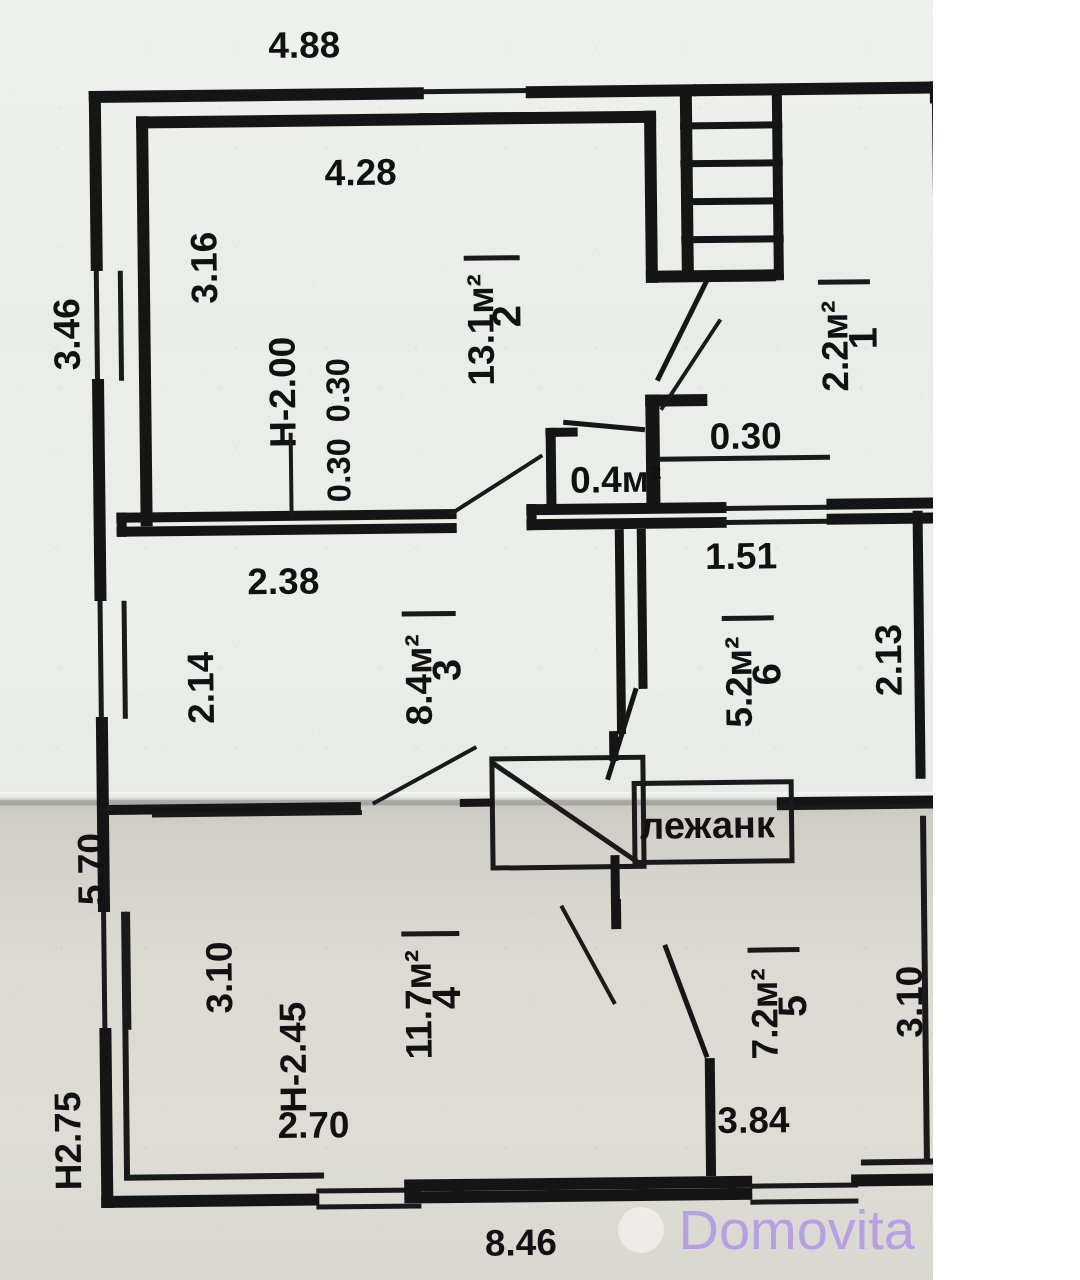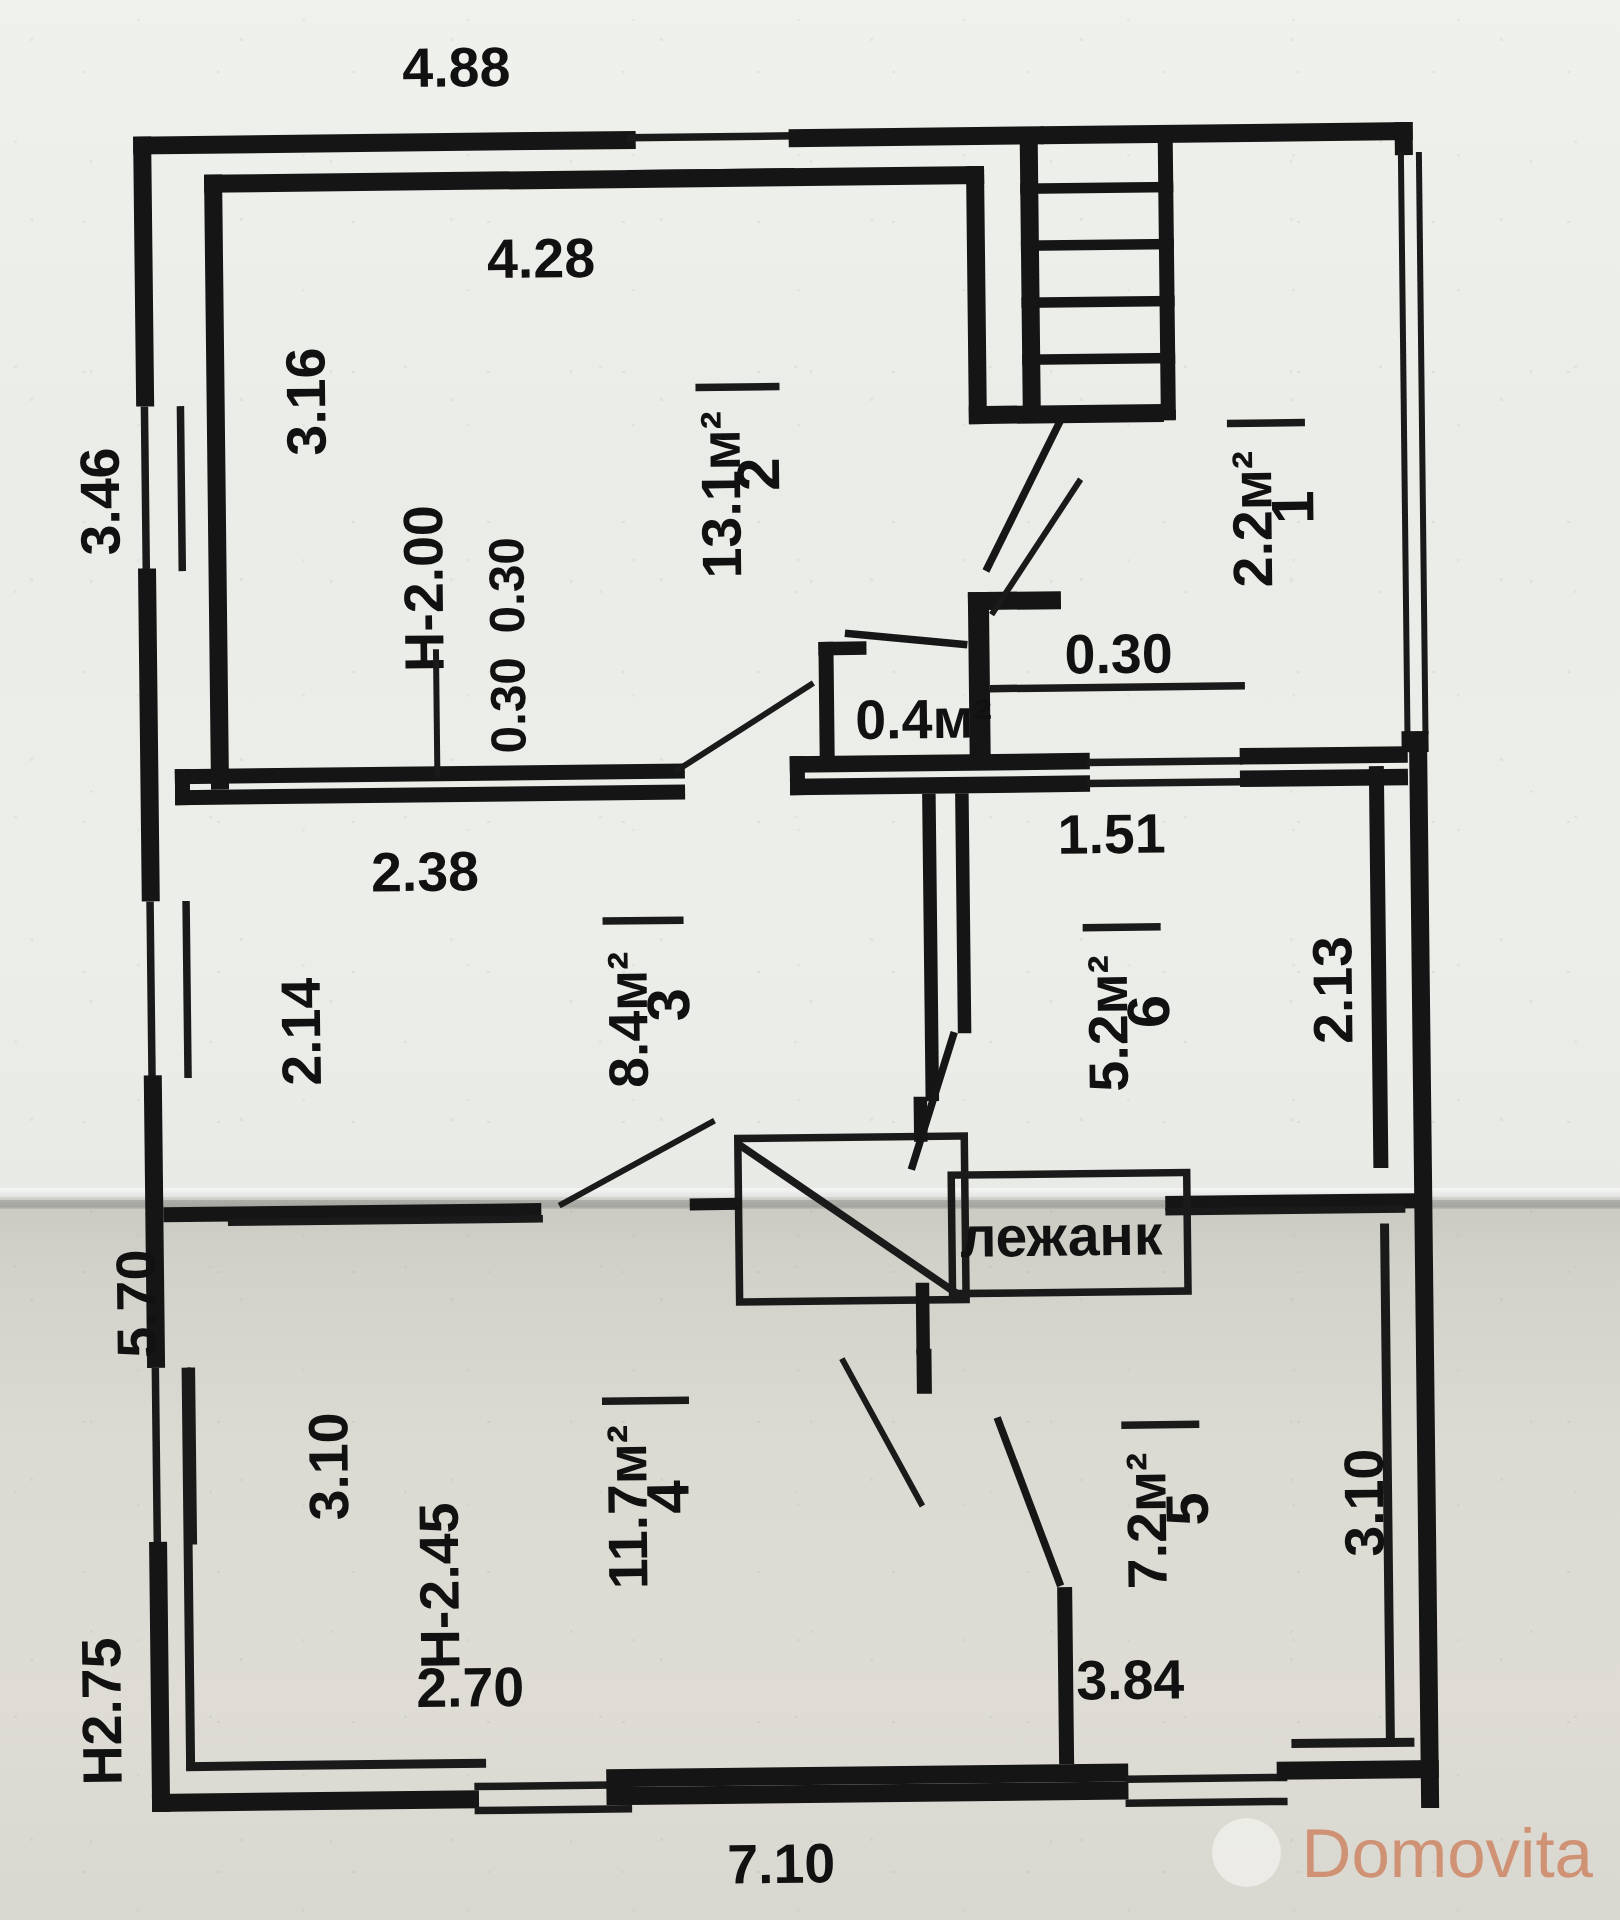--- a/index.html
+++ b/index.html
@@ -1,19 +1,19 @@
 <!DOCTYPE html>
 <html><head>
 <meta charset="utf-8">
 <title>Floor Plan</title>
 <style>
   html,body{margin:0;padding:0;background:#fff;}
   body{font-family:"Liberation Sans", sans-serif;}
   #sheet{
-    position:relative;width:1080px;height:1280px;overflow:hidden;
+    position:relative;width:933px;height:1280px;overflow:hidden;
     background:#e9ece7;
   }
   
   .paper-top{position:absolute;left:0;top:0;width:1080px;height:800px;
     background:linear-gradient(180deg,#eef1ec 0%,#e9ece7 40%,#eceeea 75%,#e7eae5 100%);}
   .paper-bot{position:absolute;left:0;top:798px;width:1080px;height:482px;
     background:linear-gradient(180deg,#c9c9c2 0%,#d3d2ca 10%,#dcdbd3 35%,#dedcd4 70%,#d9d8d0 100%);}
   .fold{position:absolute;left:0;top:792px;width:1080px;height:14px;
     background:linear-gradient(180deg,rgba(255,255,255,.75),rgba(150,150,145,.45));opacity:.8;}
   .fold2{position:absolute;left:0;top:800px;width:1080px;height:5px;background:rgba(120,120,115,.35);}
@@ -40,21 +40,21 @@
   .door{position:absolute;background:#161616;}
 
   
   .stove{position:absolute;border:5px solid #1a1a1a;background:transparent;}
   .diag{position:absolute;background:#1a1a1a;transform-origin:0 0;}
 
   
   #wm{position:absolute;right:18px;bottom:18px;display:flex;align-items:center;gap:14px;
       opacity:.55;}
   #wm .dot{width:46px;height:46px;border-radius:50%;background:#fff;opacity:.85;}
-  #wm .txt{font-size:46px;color:#c2410c;font-family:"Liberation Sans",sans-serif;opacity:.85;}
+  #wm .txt{font-size:56px;color:#8b5cf6;font-family:"Liberation Sans",sans-serif;opacity:.85;}
 </style>
 </head>
 <body>
 
 <div id="sheet">
   <div class="paper-top"></div>
   <div class="paper-bot"></div>
   <div class="fold"></div>
   <div class="fold2"></div>
   <div class="grain"></div>
@@ -185,21 +185,21 @@
     <div class="lbl" style="left:68px;top:900px;font-size:37px;transform:rotate(-90deg);transform-origin:0 0;">5.70</div>
 
     <div class="lbl" style="left:195px;top:1010px;font-size:37px;transform:rotate(-90deg);transform-origin:0 0;">3.10</div>
 
     <div class="lbl" style="left:42px;top:1185px;font-size:37px;transform:rotate(-90deg);transform-origin:0 0;">H2.75</div>
 
     <div class="lbl" style="left:268px;top:1110px;font-size:37px;transform:rotate(-90deg);transform-origin:0 0;">H-2.45</div>
 
     <div class="lbl" style="left:272px;top:1102px;font-size:37px;">2.70</div>
 
-    <div class="lbl" style="left:478px;top:1222px;font-size:37px;">7.10</div>
+    <div class="lbl" style="left:478px;top:1222px;font-size:37px;">8.46</div>
 
     <div class="lbl" style="left:712px;top:1102px;font-size:37px;">3.84</div>
 
     <div class="lbl" style="left:885px;top:1042px;font-size:37px;transform:rotate(-90deg);transform-origin:0 0;">3.10</div>
 
     <div class="lbl" style="left:868px;top:700px;font-size:37px;transform:rotate(-90deg);transform-origin:0 0;">2.13</div>
 
     <div class="lbl" style="left:706px;top:538px;font-size:37px;">1.51</div>
 
     <div class="lbl" style="left:712px;top:418px;font-size:37px;">0.30</div>

